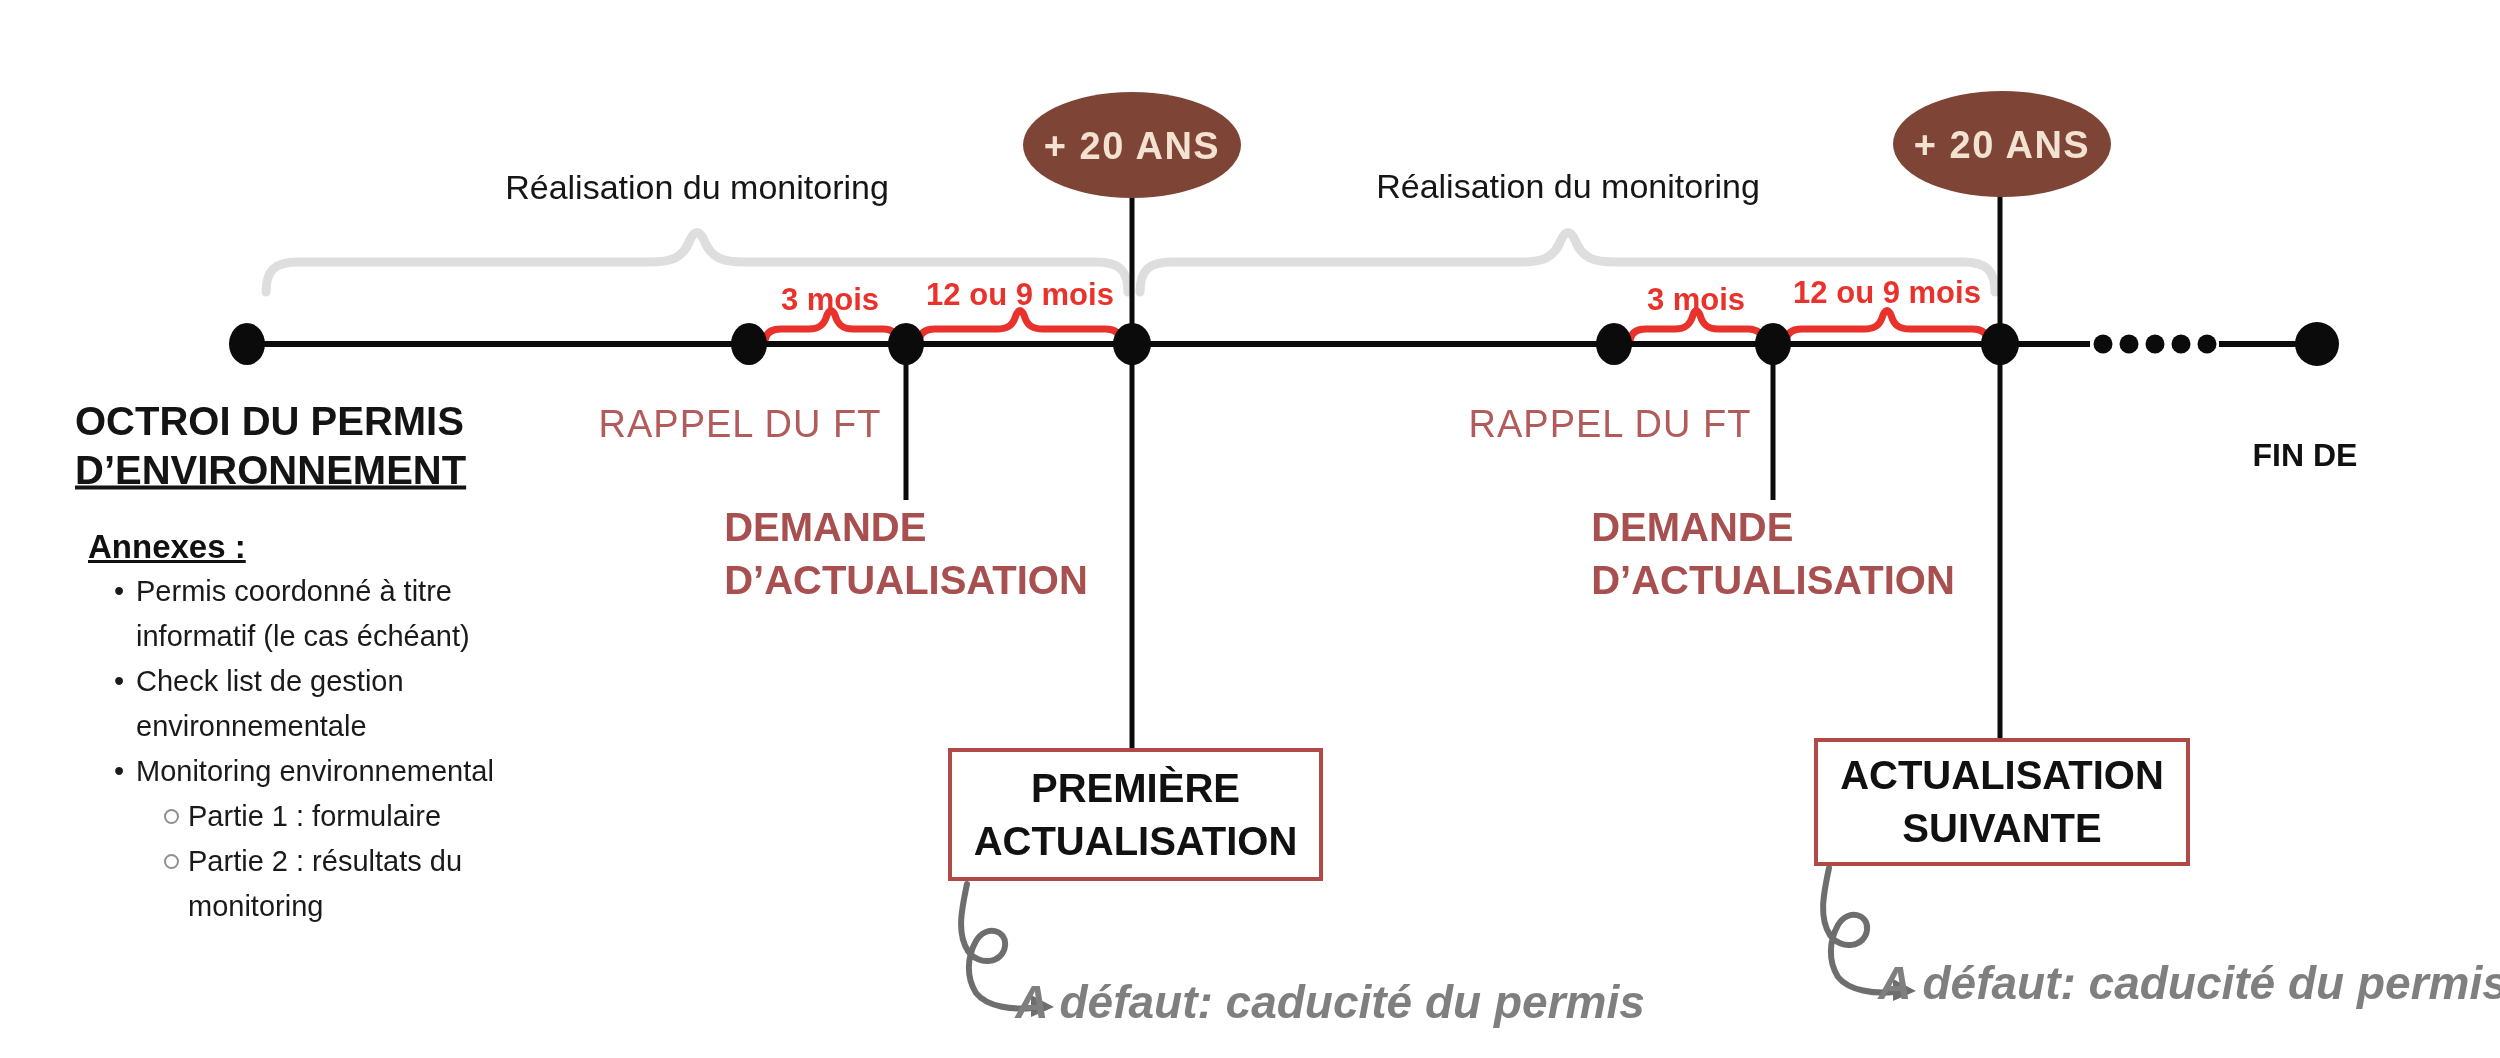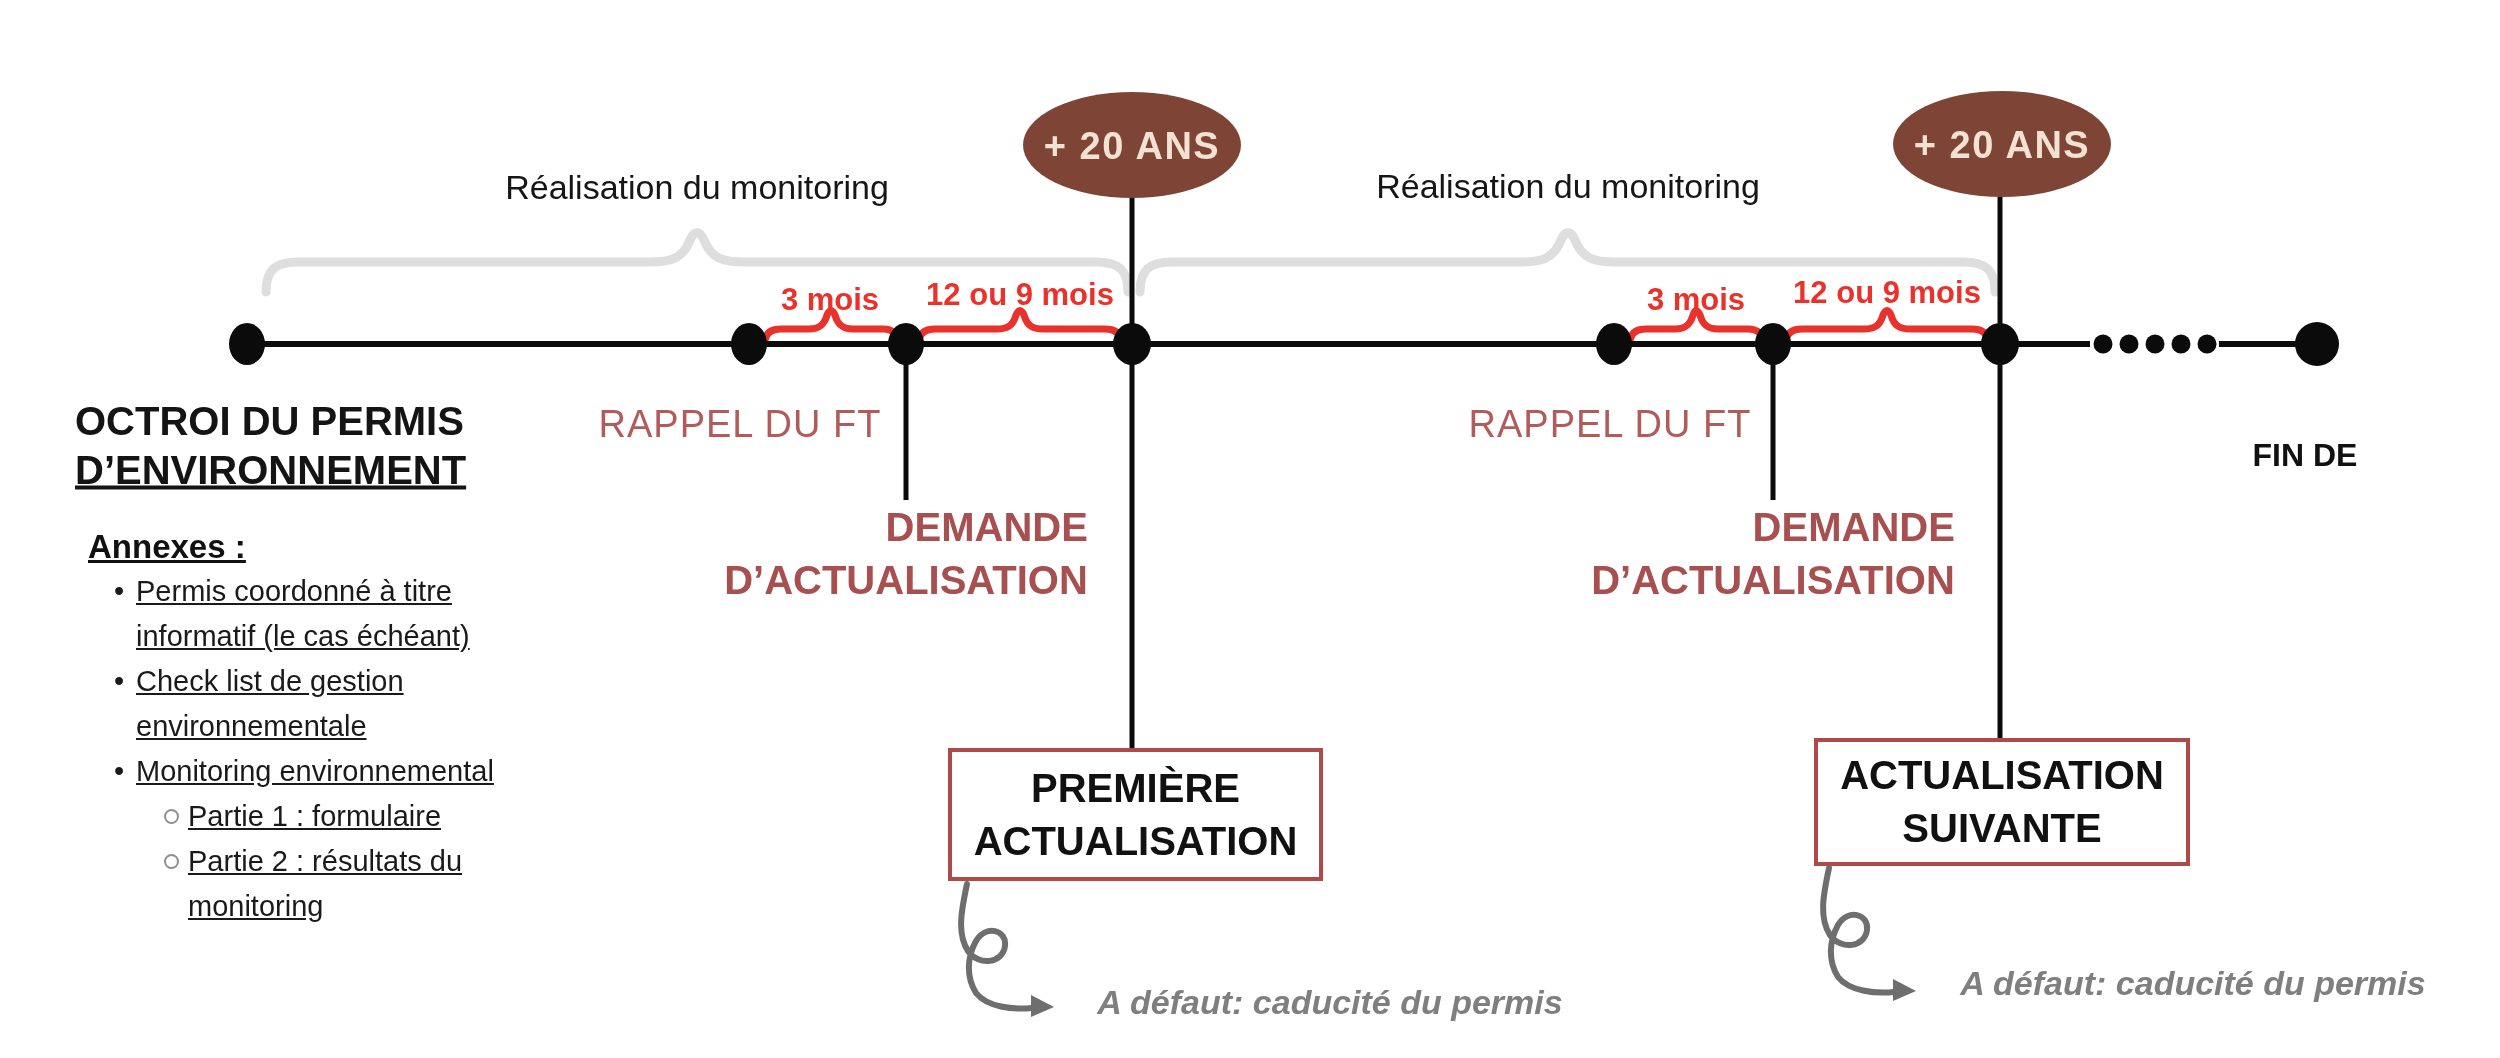--- a/index.html
+++ b/index.html
@@ -1,31 +1,31 @@
 <!DOCTYPE html>
 <html><head>
 <meta charset="utf-8">
 <style>
   html,body{margin:0;padding:0;background:#ffffff;}
   body{width:2500px;height:1058px;position:relative;overflow:hidden;
        font-family:"Liberation Sans", sans-serif;}
   .abs{position:absolute;}
-  .ctr{transform:translate(-50%,-50%);text-align:right;white-space:nowrap;}
+  .ctr{transform:translate(-50%,-50%);text-align:left;white-space:nowrap;}
   .title{font-size:40px;font-weight:bold;color:#141414;line-height:49px;white-space:nowrap;}
   .mon-label{font-size:34px;color:#161616;}
   .oval-label{font-size:38px;font-weight:bold;color:#f3e2d1;letter-spacing:1.5px;}
   .red-label{font-size:31px;font-weight:bold;color:#e8322b;}
   .rappel{font-size:38px;color:#b15b5b;letter-spacing:1px;}
   .demande{font-size:40px;font-weight:bold;color:#a84f4f;line-height:53px;}
   .eventbox{background:#ffffff;border:4px solid #b04a48;display:flex;flex-direction:column;
             align-items:center;justify-content:center;font-size:40px;font-weight:bold;
             color:#111111;line-height:53px;box-sizing:border-box;text-align:center;}
-  .fallback{font-size:34px;font-weight:bold;font-style:italic;color:#7f7f7f;}
+  .fallback{font-size:46px;font-weight:bold;font-style:italic;color:#7f7f7f;}
   .endlabel{font-size:32px;font-weight:bold;color:#111111;line-height:50px;}
-  .annex{font-size:29px;color:#1a1a1a;line-height:45px;text-decoration:underline;}
+  .annex{font-size:29px;color:#1a1a1a;line-height:45px;}
   .annex-head{font-size:33px;font-weight:bold;text-decoration:underline;color:#111111;}
   .annex-line{position:relative;white-space:nowrap;}
   .b1{padding-left:48px;}
   .b2{padding-left:100px;}
   .dot-mark{position:absolute;left:26px;top:0;}
   .sub-mark{position:absolute;left:76px;top:15px;width:11px;height:11px;border:2.5px solid #8f8f8f;
             border-radius:50%;}
 </style>
 </head>
 <body>

